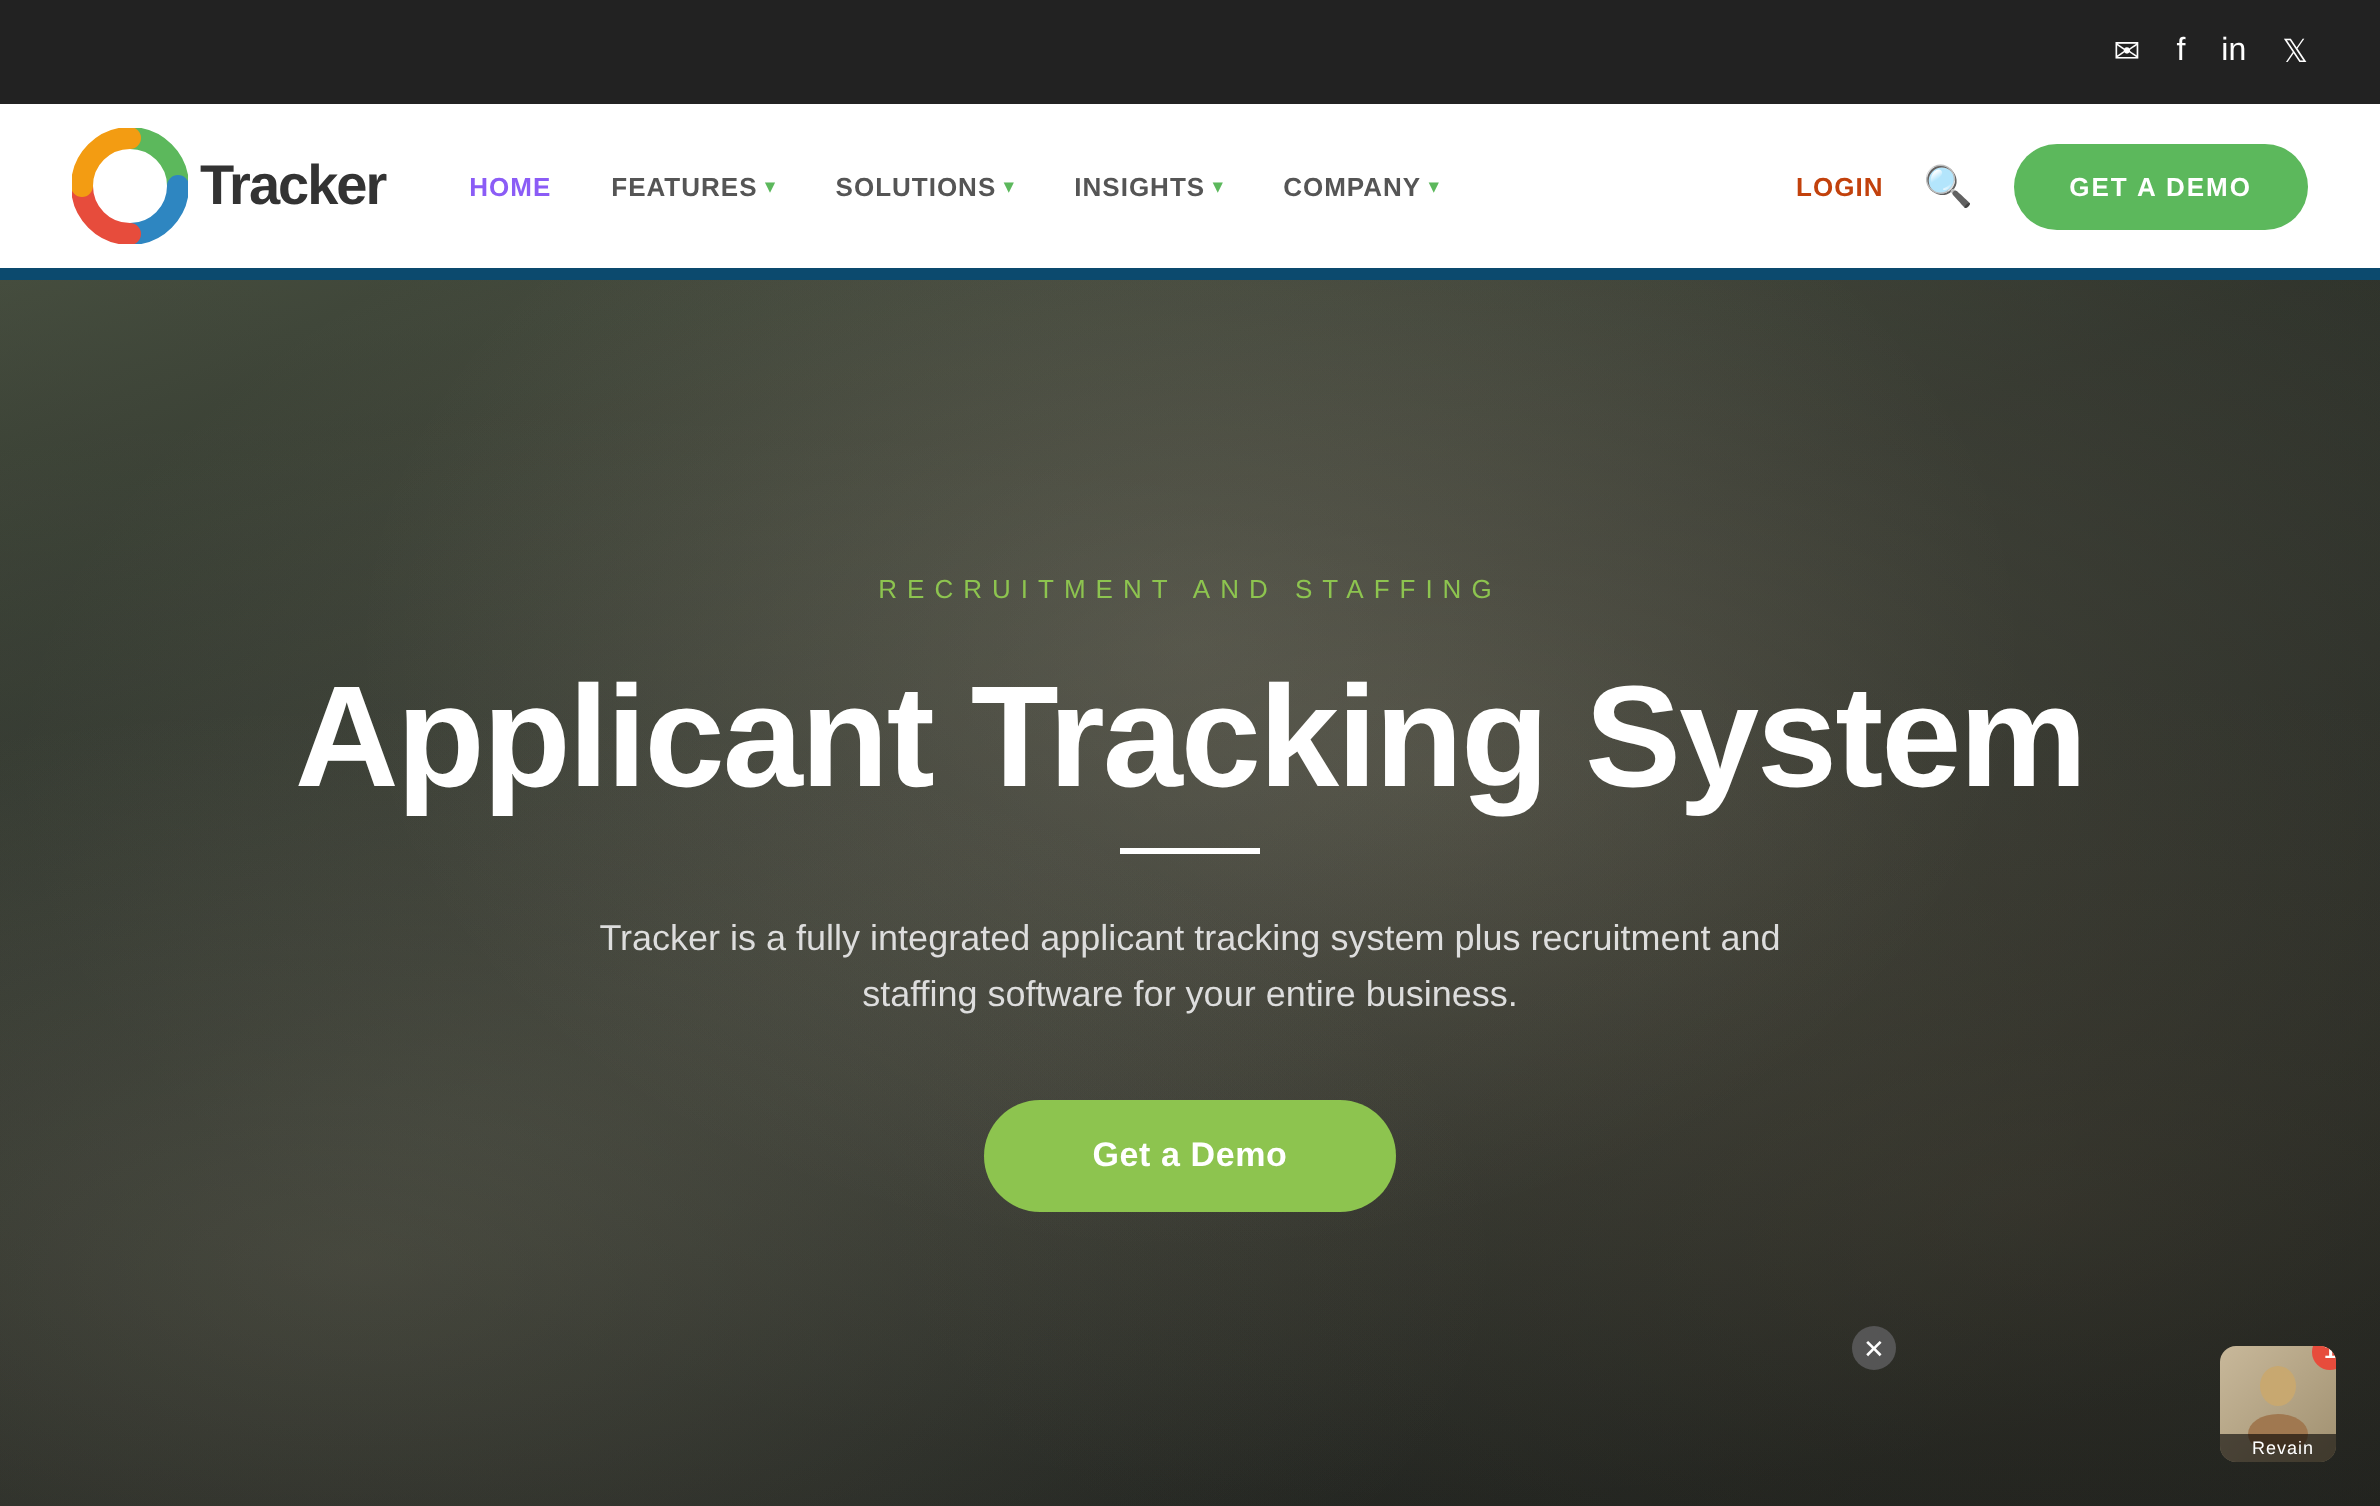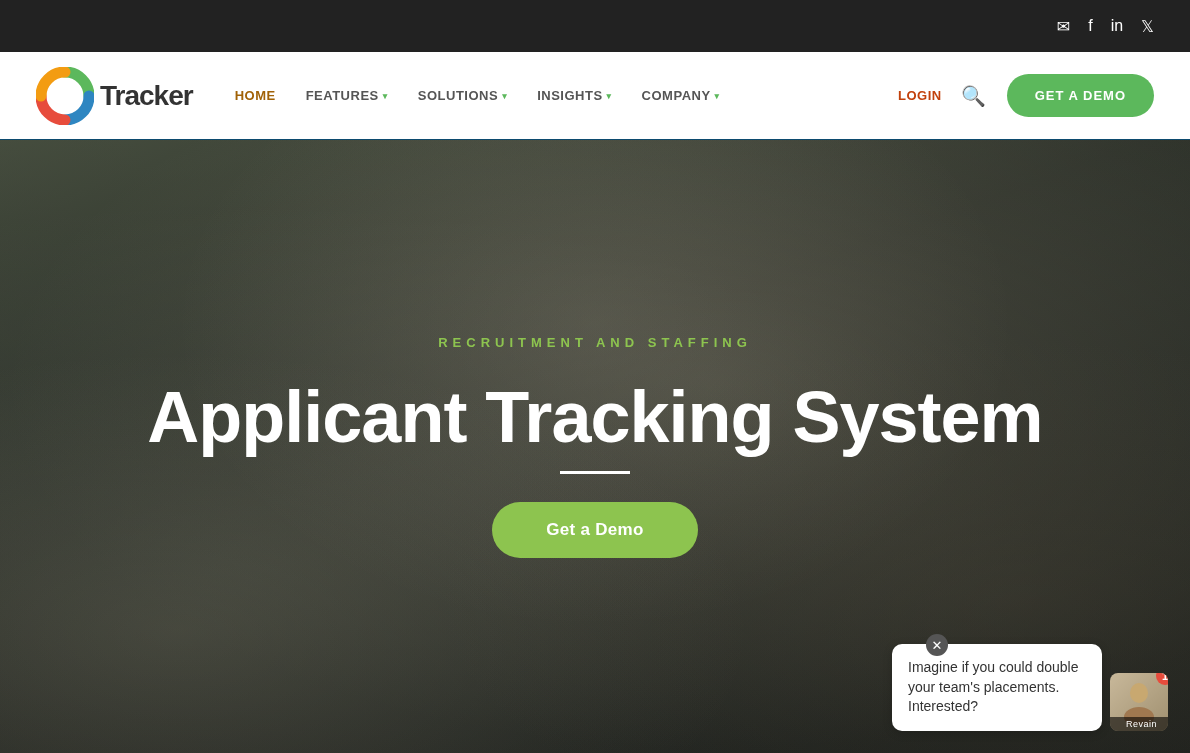--- a/index.html
+++ b/index.html
@@ -23,21 +23,21 @@
     }
 
     
     .navbar {
       background: #fff;
       height: 88px;
       display: flex;
       align-items: center;
       padding: 0 36px;
       gap: 0;
-      border-bottom: 1px solid #0c4a6e;
+      border-bottom: 6px solid #0c4a6e;
       position: relative;
     }
     .logo-area {
       display: flex;
       align-items: center;
       margin-right: 28px;
     }
     .logo-svg {
       width: 58px;
       height: 58px;
@@ -66,21 +66,21 @@
       color: #555;
       letter-spacing: 0.5px;
       padding: 0 14px;
       height: 88px;
       cursor: pointer;
       text-transform: uppercase;
       gap: 4px;
       position: relative;
       white-space: nowrap;
     }
-    .nav-item.active { color: #a16207; }
+    .nav-item.active { color: #8b5cf6; }
     .nav-chevron {
       font-size: 9px;
       color: #5cb85c;
     }
     .nav-right {
       display: flex;
       align-items: center;
       gap: 20px;
       margin-left: auto;
     }
@@ -140,21 +140,21 @@
       display: flex;
       flex-direction: column;
       align-items: center;
     }
     .hero-subtitle {
       font-size: 13px;
       letter-spacing: 5px;
       color: #8dc44f;
       text-transform: uppercase;
       margin-bottom: 18px;
-      font-weight: 700;
+      font-weight: 400;
     }
     .hero-title {
       font-size: 72px;
       font-weight: 900;
       color: #fff;
       line-height: 1.05;
       margin-bottom: 16px;
       letter-spacing: -1px;
       margin-top: 12px;
     }
@@ -330,30 +330,28 @@
     radial-gradient(ellipse at 15% 80%, rgba(180,170,140,0.18) 0%, transparent 40%),
     radial-gradient(ellipse at 85% 75%, rgba(100,90,70,0.22) 0%, transparent 40%),
     radial-gradient(ellipse at 50% 30%, rgba(220,210,190,0.12) 0%, transparent 50%),
     linear-gradient(180deg, rgba(20,20,20,0.3) 0%, rgba(20,20,20,0.6) 100%);
     z-index:1;"></div>
 
   <div class="hero-content">
     <p class="hero-subtitle">RECRUITMENT AND STAFFING</p>
     <h1 class="hero-title">Applicant Tracking System</h1>
     <div class="hero-divider"></div>
+    <p class="hero-description">Tracker is a fully integrated applicant tracking system plus recruitment and staffing software for your entire business.</p>
     <button class="btn-hero-demo">Get a Demo</button>
   </div>
 
   <div class="chat-widget">
     <button class="chat-close-btn">
       <span>✕</span>
     </button>
-    <div class="chat-bubble">
-      <span>Imagine if you could double your team's placements. Interested?</span>
-    </div>
     <div class="chat-avatar">
       <div class="chat-avatar-img">
 
         <svg width="36" height="46" viewBox="0 0 36 46" fill="none">
           <ellipse cx="18" cy="14" rx="9" ry="10" fill="#c8a870"></ellipse>
           <ellipse cx="18" cy="38" rx="15" ry="10" fill="#a07850"></ellipse>
         </svg>
       </div>
       <div class="chat-badge">1</div>
       <div class="revain-label">Revain</div>

